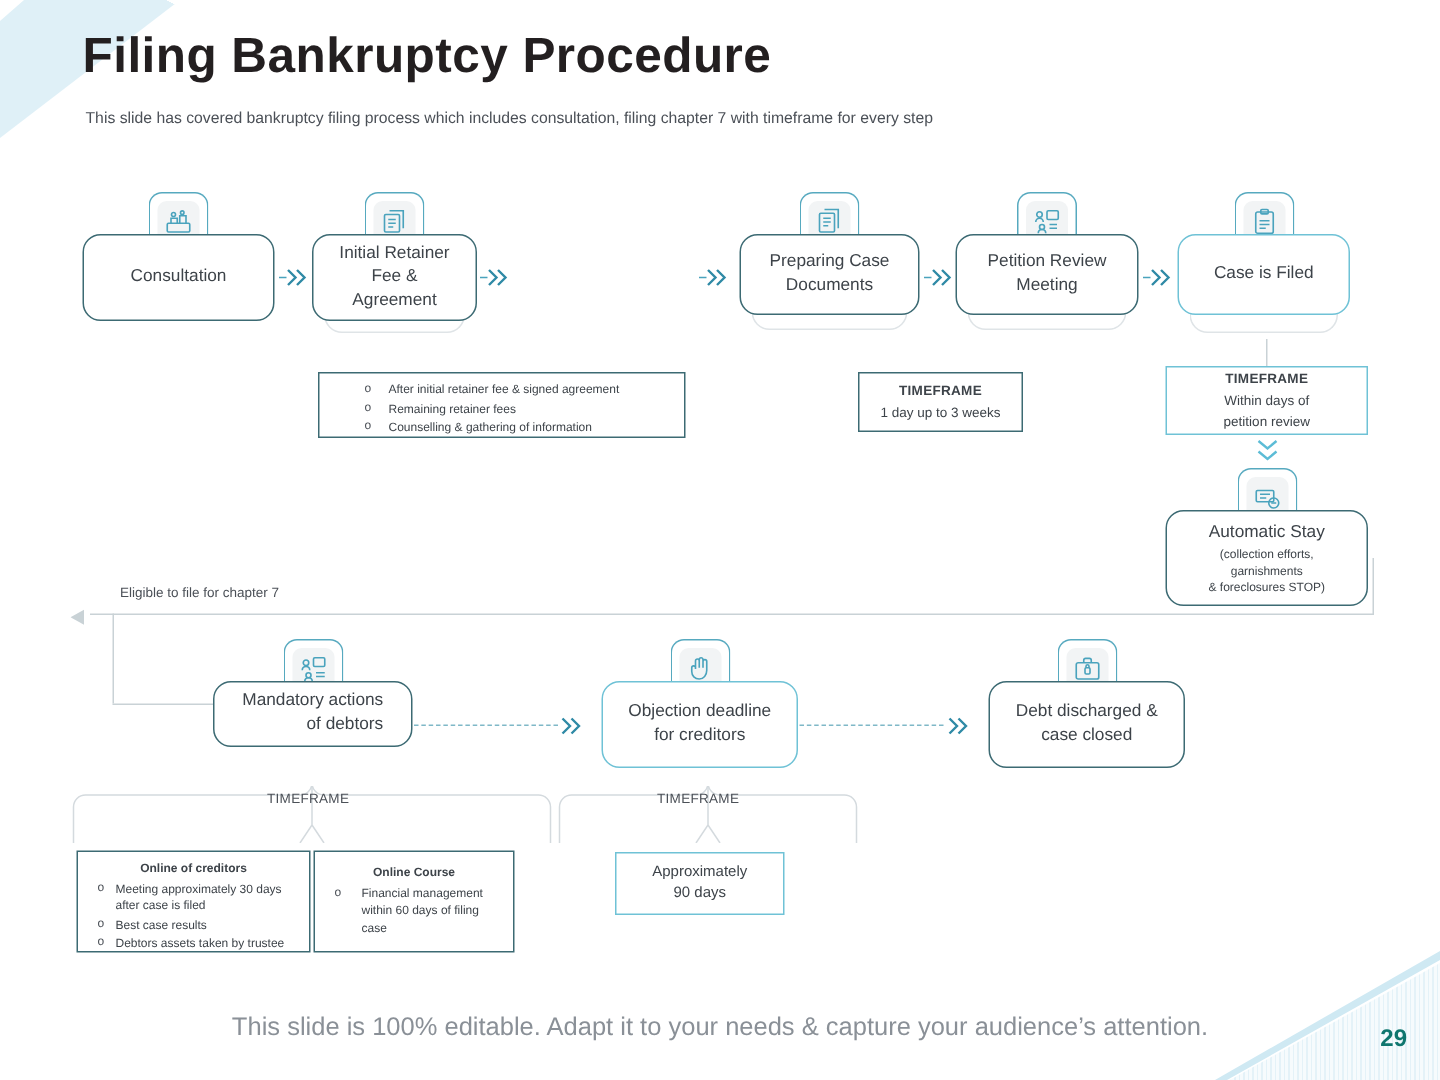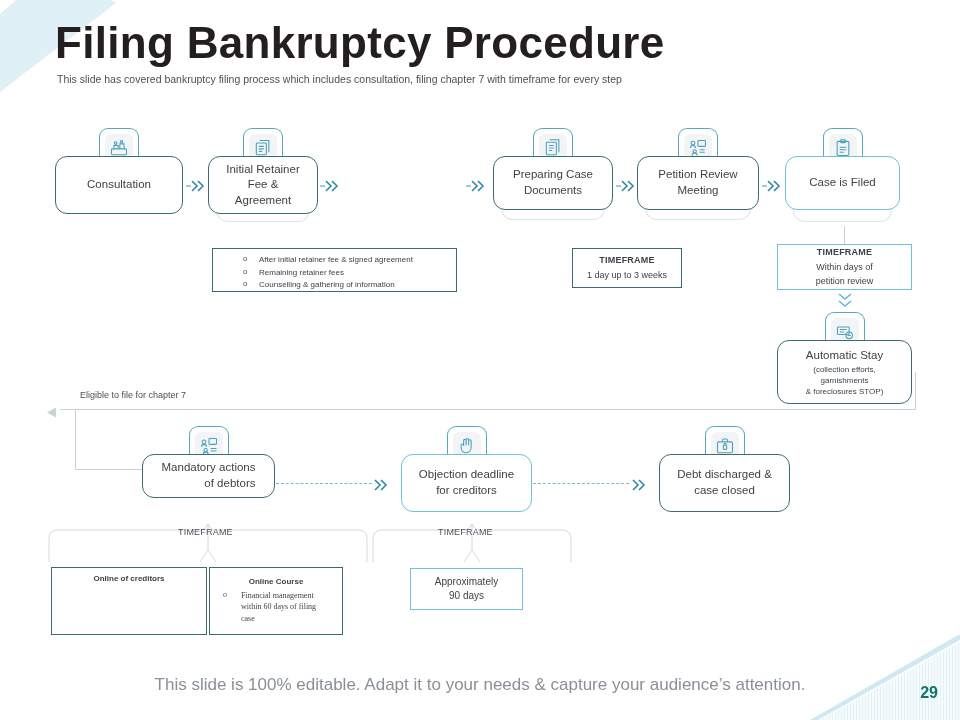--- a/index.html
+++ b/index.html
@@ -32,21 +32,21 @@
   }
   .deco-br-edge{
     position:absolute; right:0; bottom:0; width:150px; height:86px;
     clip-path:polygon(100% 0,100% 6px, 8px 100%, 0 100%);
     background:#cfe9f3;
   }
 
   
   .title {
     position:absolute; left:55px; top:18px;
-    font-size:44px; font-weight:bold; color:#231f20;
+    font-size:33px; font-weight:bold; color:#231f20;
     letter-spacing:.3px; white-space:nowrap;
   }
   .subtitle {
     position:absolute; left:57px; top:73px;
     font-size:10.5px; color:#4b5057; white-space:nowrap;
   }
   .footer-note {
     position:absolute; left:0; right:0; bottom:25px;
     text-align:center; font-size:17px; color:#8a9097;
   }
@@ -360,26 +360,31 @@
   <div class="brace" style="left:372px; top:524px;">
     <svg width="200" height="38" viewBox="0 0 200 38" fill="none" stroke="#d4dade" stroke-width="1">
       <path d="M1 38V14a8 8 0 0 1 8-8h83a8 8 0 0 0 8-8 8 8 0 0 0 8 8h83a8 8 0 0 1 8 8v24"></path>
       <path d="M100 0v26l-8 12M100 26l8 12" stroke="#d4dade"></path>
     </svg>
   </div>
   <div class="tflabel" style="left:438px; top:527px;">TIMEFRAME</div>
 
   <div class="box" style="left:51px; top:567px; width:156px; height:68px; padding:5px 3px;">
     <div class="hd">Online of creditors</div>
+    <ul class="bul">
+      <li style="padding-left:22px;">Meeting approximately 30 days after case is filed</li>
+      <li style="padding-left:22px;">Best case results</li>
+      <li style="padding-left:22px;">Debtors assets taken by trustee</li>
+    </ul>
   </div>
 
   <div class="box" style="left:209px; top:567px; width:134px; height:68px; padding:8px 3px;">
     <div class="hd">Online Course</div>
     <ul class="bul">
-      <li style="padding-left:28px; padding-right:12px;font-family:Liberation Serif, serif;">Financial management within 60 days of filing case</li>
+      <li style="padding-left:28px; padding-right:12px;">Financial management within 60 days of filing case</li>
     </ul>
   </div>
 
   <div class="box center cyan" style="left:410px; top:568px; width:113px; height:42px; font-size:10px;">
     <div>Approximately</div>
     <div>90 days</div>
   </div>
 
   <div class="footer-note">This slide is 100% editable. Adapt it to your needs &amp; capture your audience’s attention.</div>
   <div class="page-num">29</div>

